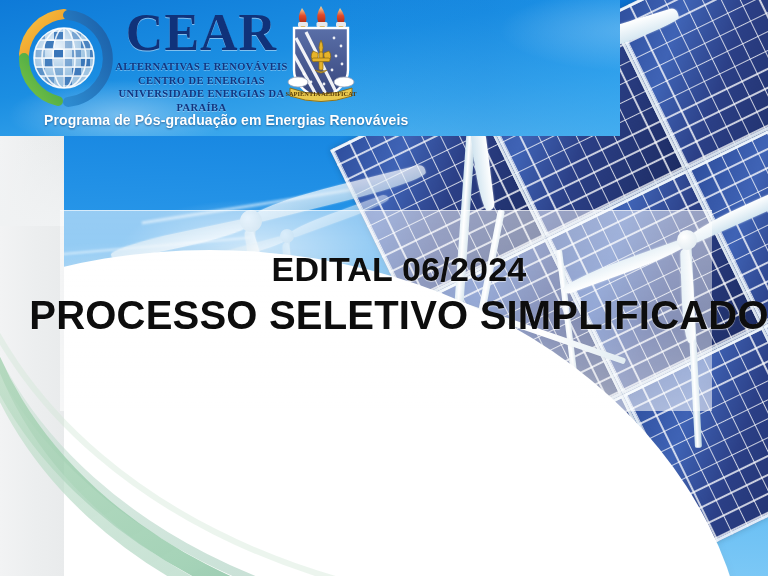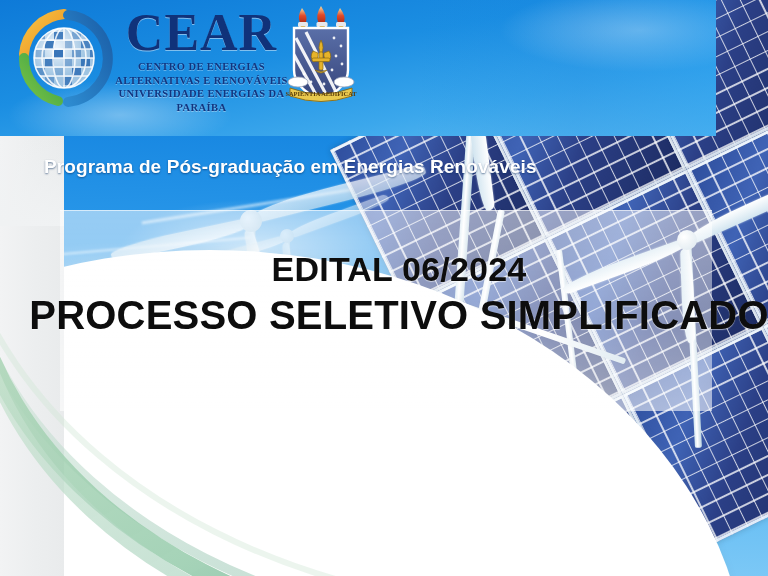--- a/index.html
+++ b/index.html
@@ -95,21 +95,21 @@
 
   
   .strut{position:absolute;background:linear-gradient(90deg,#e8f2f8,#ffffff,#c6dae6);border-radius:2px;
          box-shadow:0 0 2px rgba(0,0,0,.15);}
   .s1{left:498px;top:210px;width:7px;height:300px;transform:rotate(11deg);transform-origin:top center;}
   .s2{left:556px;top:250px;width:6px;height:280px;transform:rotate(-7deg);transform-origin:top center;}
   .s3{left:455px;top:300px;width:180px;height:6px;transform:rotate(19deg);transform-origin:left center;}
 
   
   .header{
-    position:absolute;left:0;top:0;width:716px;height:136px;
+    position:absolute;left:0;top:0;width:620px;height:136px;
     background:
       radial-gradient(ellipse 200px 60px at 640px 30px, rgba(255,255,255,.45), rgba(255,255,255,0) 70%),
       radial-gradient(ellipse 160px 50px at 120px 115px, rgba(255,255,255,.35), rgba(255,255,255,0) 70%),
       linear-gradient(170deg,#0e7ad8 0%,#1b8ee2 40%,#3ba7ec 72%,#63c0f3 100%);
   }
   .header-right-fade{
     position:absolute;right:0;top:0;width:300px;height:136px;
     background:linear-gradient(90deg, rgba(14,122,216,0) 0%, rgba(20,130,222,.25) 55%, rgba(30,150,235,.45) 100%);
   }
 
@@ -130,24 +130,23 @@
     color:#12357f;letter-spacing:.4px;
     text-shadow:0 1px 0 rgba(255,255,255,.35);
   }
 
   
   .crest{position:absolute;left:284px;top:4px;width:74px;height:104px;}
 
   
   .program{
     position:absolute;left:44px;top:112px;width:500px;
-    font-size:19px;font-weight:700;color:#ffffff;letter-spacing:.1px;
+    font-size:14px;font-weight:700;color:#ffffff;letter-spacing:.1px;
     text-shadow:0 1px 2px rgba(0,40,90,.55);
     white-space:nowrap;
-    margin-top:44px;
   }
 
   
   .swoosh{position:absolute;left:0;top:0;width:768px;height:576px;pointer-events:none;}
 
   
   .whitecurve{
     position:absolute;left:-330px;top:250px;
     width:1080px;height:720px;
     background:linear-gradient(180deg, #ffffff 0%, #ffffff 100%);
@@ -345,22 +344,22 @@
           <line x1="22" y1="61" x2="82" y2="61"></line>
           <line x1="26" y1="34" x2="78" y2="34"></line>
           <line x1="26" y1="70" x2="78" y2="70"></line>
         </g>
       </g>
       <circle cx="52" cy="52" r="30" fill="none" stroke="#ffffff" stroke-width="1.6" opacity=".9"></circle>
     </svg>
 
     <div class="cear-block">
       <div class="cear-word">CEAR</div>
+      <div class="cear-sub">ALTERNATIVAS E RENOVÁVEIS</div>
       <div class="cear-sub">CENTRO DE ENERGIAS</div>
-      <div class="cear-sub">ALTERNATIVAS E RENOVÁVEIS</div>
       <div class="cear-sub">UNIVERSIDADE ENERGIAS DA PARAÍBA</div>
     </div>
 
     <svg class="crest" viewBox="0 0 74 104">
       <defs>
         <linearGradient id="shieldG" x1="0" y1="0" x2="0" y2="1">
           <stop offset="0%" stop-color="#5a6fa8"></stop>
             <stop offset="100%" stop-color="#36447a"></stop>
         </linearGradient>
         <linearGradient id="flameG" x1="0" y1="0" x2="0" y2="1">

